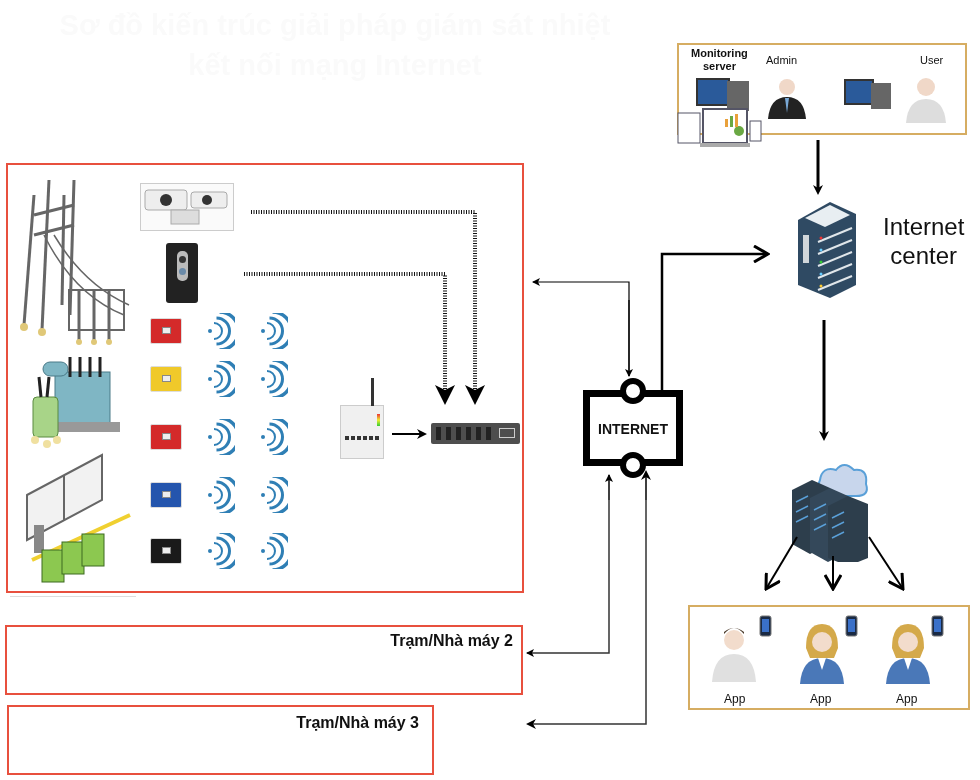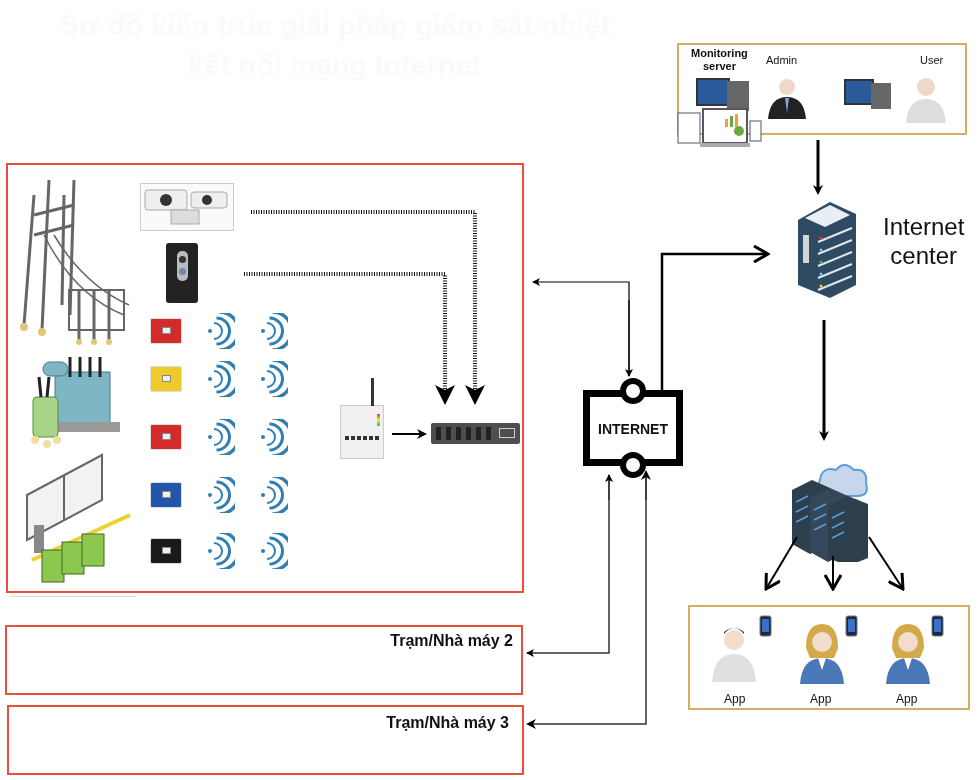--- a/index.html
+++ b/index.html
@@ -25,21 +25,21 @@
   <div>Sơ đồ kiến trúc giải pháp giám sát nhiệt</div>
   <div>kết nối mạng Internet</div>
 </div>
 
 <div class="abs red-box" style="left:6px;top:163px;width:518px;height:430px;"></div>
 <div class="abs" style="left:10px;top:596px;width:126px;height:1px;background:#ddd;"></div>
 
 <div class="abs red-box" style="left:5px;top:625px;width:518px;height:70px;text-align:center;">
   <div class="abs station-label" style="right:8px;top:5px;">Trạm/Nhà máy 2</div>
 </div>
-<div class="abs red-box" style="left:7px;top:705px;width:517px;height:70px;padding-left:36px;">
+<div class="abs red-box" style="left:7px;top:705px;width:427px;height:70px;padding-left:36px;">
   <div class="abs station-label" style="right:13px;top:7px;">Trạm/Nhà máy 3</div>
 </div>
 
 <svg class="abs" style="left:14px;top:175px;" width="120" height="175">
   <g stroke="#666" stroke-width="3" fill="none">
     <line x1="20" y1="20" x2="10" y2="150"></line>
       <line x1="35" y1="5" x2="28" y2="155"></line>
     <line x1="50" y1="20" x2="48" y2="130"></line>
       <line x1="60" y1="5" x2="56" y2="140"></line>
     <line x1="20" y1="40" x2="60" y2="30"></line>

